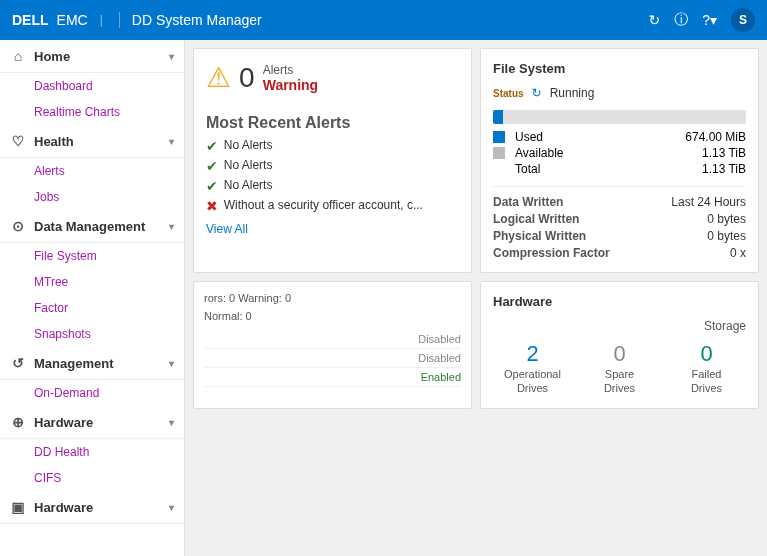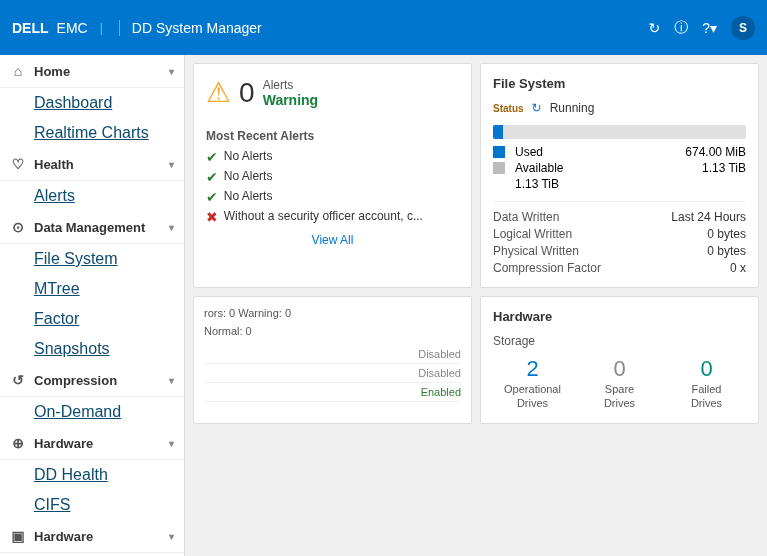--- a/index.html
+++ b/index.html
@@ -1,21 +1,21 @@
 <!DOCTYPE html>
 <html><head>
   <meta charset="utf-8">
   <style>
     * { box-sizing: border-box; margin: 0; padding: 0; }
     body { font-family: Arial, sans-serif; font-size: 12px; background: #f0f0f0; width: 767px; height: 556px; overflow: hidden; }
 
     
     .header {
       background: #0076CE;
-      height: 55px;
+      height: 40px;
       display: flex;
       align-items: center;
       padding: 0 12px;
       color: white;
     }
     .header-logo {
       display: flex;
       align-items: center;
       gap: 8px;
       border-right: 1px solid rgba(255,255,255,0.4);
@@ -55,23 +55,22 @@
       font-size: 13px;
       font-weight: 600;
       color: #333;
       border-bottom: 1px solid #eee;
     }
     .sidebar-icon { width: 20px; margin-right: 6px; text-align: center; font-size: 14px; color: #555; }
     .sidebar-arrow { margin-left: auto; font-size: 10px; color: #888; }
     .sidebar-sub-item {
       padding: 6px 10px 6px 34px;
       cursor: pointer;
-      color: #0c4a6e;
-      font-size: 16px;
-      text-decoration: underline;
+      color: #a21caf;
+      font-size: 12px;
     }
 
     
     .main-content {
       flex: 1;
       background: #f0f0f0;
       overflow-y: auto;
       padding: 8px;
       display: grid;
       grid-template-columns: 1fr 1fr;
@@ -98,50 +97,50 @@
     .alerts-card { grid-column: 1; grid-row: 1; }
     .alert-warning-header {
       display: flex; align-items: center; gap: 8px;
       margin-bottom: 12px;
       padding-bottom: 8px;
     }
     .warning-icon { font-size: 28px; color: #F5A623; }
     .alert-count { font-size: 28px; font-weight: 300; color: #333; }
     .alert-label-block { display: flex; flex-direction: column; }
     .alert-label-alerts { font-size: 12px; color: #555; }
-    .alert-label-warning { font-size: 14px; font-weight: 600; color: #15803d; }
-
-    .most-recent-title { font-size: 12px; font-weight: 600; color: #555; margin-bottom: 6px; }
+    .alert-label-warning { font-size: 14px; font-weight: 600; color: #b91c1c; }
+
+    .most-recent-title { font-size: 16px; font-weight: 600; color: #555; margin-bottom: 6px; }
     .alert-item { display: flex; align-items: flex-start; gap: 6px; margin-bottom: 4px; font-size: 12px; color: #333; }
     .alert-ok-icon { color: #2E7D32; font-size: 14px; }
     .alert-err-icon { color: #c62828; font-size: 14px; }
-    .view-all { color: #0076CE; text-align: center; margin-top: 8px; cursor: pointer; font-size: 12px; }
+    .view-all { color: #0076CE; text-align: left; margin-top: 8px; cursor: pointer; font-size: 12px; }
 
     
     .filesystem-card { grid-column: 2; grid-row: 1; }
     .fs-status { display: flex; align-items: center; gap: 8px; margin-bottom: 10px; font-size: 12px; color: #333; }
     .fs-status-label { font-size: 10px; color: #a16207; font-weight: bold; }
     .fs-running-icon { color: #0076CE; font-size: 12px; }
     .fs-bar-container { margin-bottom: 10px; }
     .fs-bar-bg { height: 14px; background: #e0e0e0; border-radius: 2px; overflow: hidden; margin-bottom: 6px; }
     .fs-bar-used { height: 100%; background: #0076CE; width: 4%; }
     .fs-legend { display: grid; grid-template-columns: 16px 1fr auto; gap: 2px 6px; align-items: center; font-size: 12px; margin-bottom: 2px; }
     .fs-legend-swatch { width: 12px; height: 12px; }
     .fs-legend-swatch-used { background: #0076CE; }
     .fs-legend-swatch-avail { background: #bbb; }
     .fs-divider { height: 1px; background: #eee; margin: 8px 0; }
     .fs-stats { display: grid; grid-template-columns: 1fr auto; gap: 3px; font-size: 12px; }
-    .fs-stat-label { color: #555; }
+    .fs-stat-label { color: #555; font-weight: bold; }
     .fs-stat-value { color: #333; text-align: right; }
 
     
     .bottom-left-card { grid-column: 1; grid-row: 2; padding: 10px; }
     .hardware-card { grid-column: 2; grid-row: 2; }
 
-    .hw-storage-title { font-size: 12px; color: #555; margin-bottom: 8px; }
+    .hw-storage-title { font-size: 12px; color: #555; margin-bottom: 8px; text-align: right; }
     .hw-drives-grid { display: grid; grid-template-columns: 1fr 1fr 1fr; gap: 8px; }
     .hw-drive-item { text-align: center; }
     .hw-drive-count { font-size: 22px; font-weight: 300; color: #333; }
     .hw-drive-count.blue { color: #0076CE; }
     .hw-drive-count.gray { color: #888; }
     .hw-drive-count.teal { color: #00897B; }
     .hw-drive-label { font-size: 11px; color: #555; line-height: 1.3; }
 
     .status-row { display: flex; justify-content: space-between; font-size: 11px; padding: 3px 0; border-bottom: 1px solid #f0f0f0; color: #555; }
     .status-disabled { color: #888; }
@@ -176,34 +175,35 @@
     </div>
     <div class="sidebar-sub-item">Dashboard</div>
     <div class="sidebar-sub-item">Realtime Charts</div>
 
     <div class="sidebar-item-top">
       <span class="sidebar-icon">♡</span>
       <span>Health</span>
       <span class="sidebar-arrow">▾</span>
     </div>
     <div class="sidebar-sub-item">Alerts</div>
+    <div class="sidebar-sub-item">Jobs</div>
 
     <div class="sidebar-item-top">
       <span class="sidebar-icon">⊙</span>
       <span>Data Management</span>
       <span class="sidebar-arrow">▾</span>
     </div>
     <div class="sidebar-sub-item">File System</div>
     <div class="sidebar-sub-item">MTree</div>
     <div class="sidebar-sub-item">Factor</div>
     <div class="sidebar-sub-item">Snapshots</div>
 
     <div class="sidebar-item-top">
       <span class="sidebar-icon">↺</span>
-      <span>Compression</span>
+      <span>Management</span>
       <span class="sidebar-arrow">▾</span>
     </div>
     <div class="sidebar-sub-item">On-Demand</div>
 
     <div class="sidebar-item-top">
       <span class="sidebar-icon">⊕</span>
       <span>Hardware</span>
       <span class="sidebar-arrow">▾</span>
     </div>
     <div class="sidebar-sub-item">DD Health</div>
@@ -265,20 +265,21 @@
           <span>Used</span>
           <span>674.00 MiB</span>
         </div>
         <div class="fs-legend">
           <div class="fs-legend-swatch fs-legend-swatch-avail"></div>
           <span>Available</span>
           <span>1.13 TiB</span>
         </div>
         <div class="fs-legend">
           <div></div>
+          <span>Total</span>
           <span>1.13 TiB</span>
         </div>
       </div>
       <div class="fs-divider"></div>
       <div class="fs-stats">
         <span class="fs-stat-label">Data Written</span>
         <span class="fs-stat-value">Last 24 Hours</span>
         <span class="fs-stat-label">Logical Written</span>
         <span class="fs-stat-value">0 bytes</span>
         <span class="fs-stat-label">Physical Written</span>

